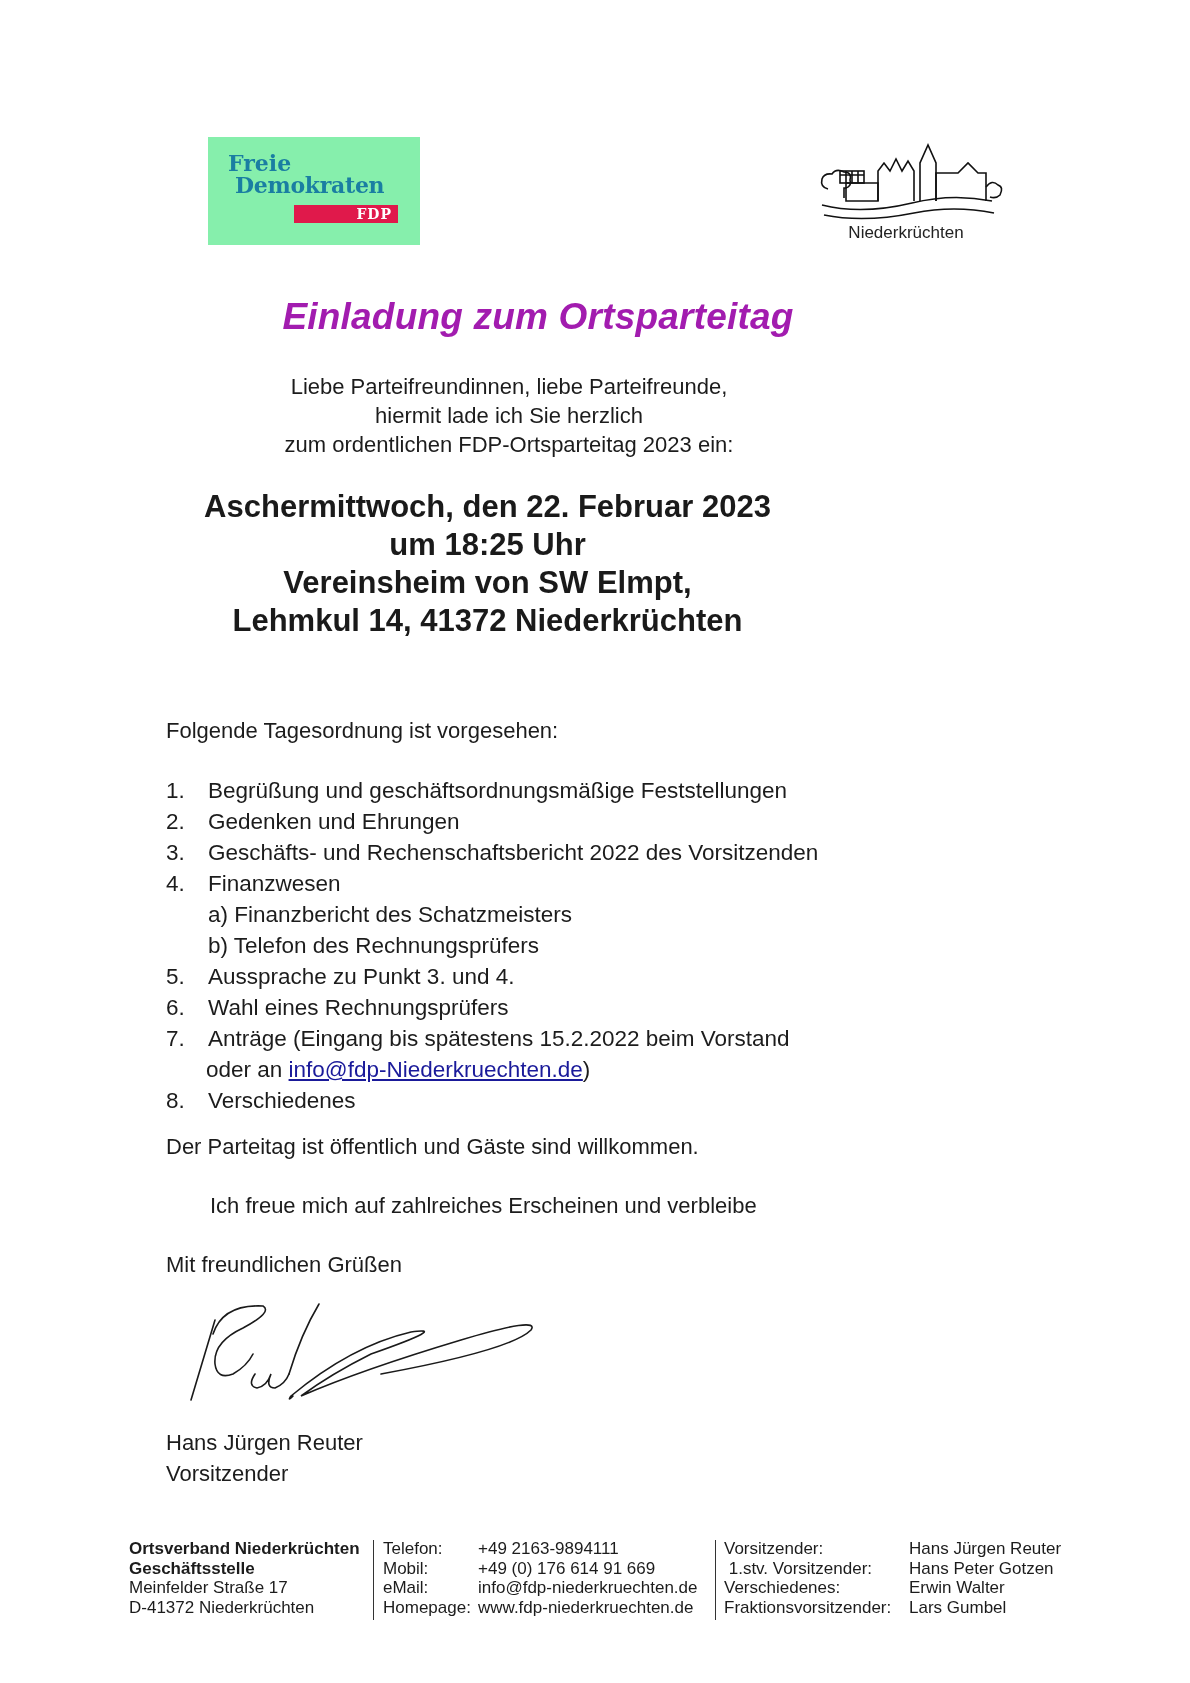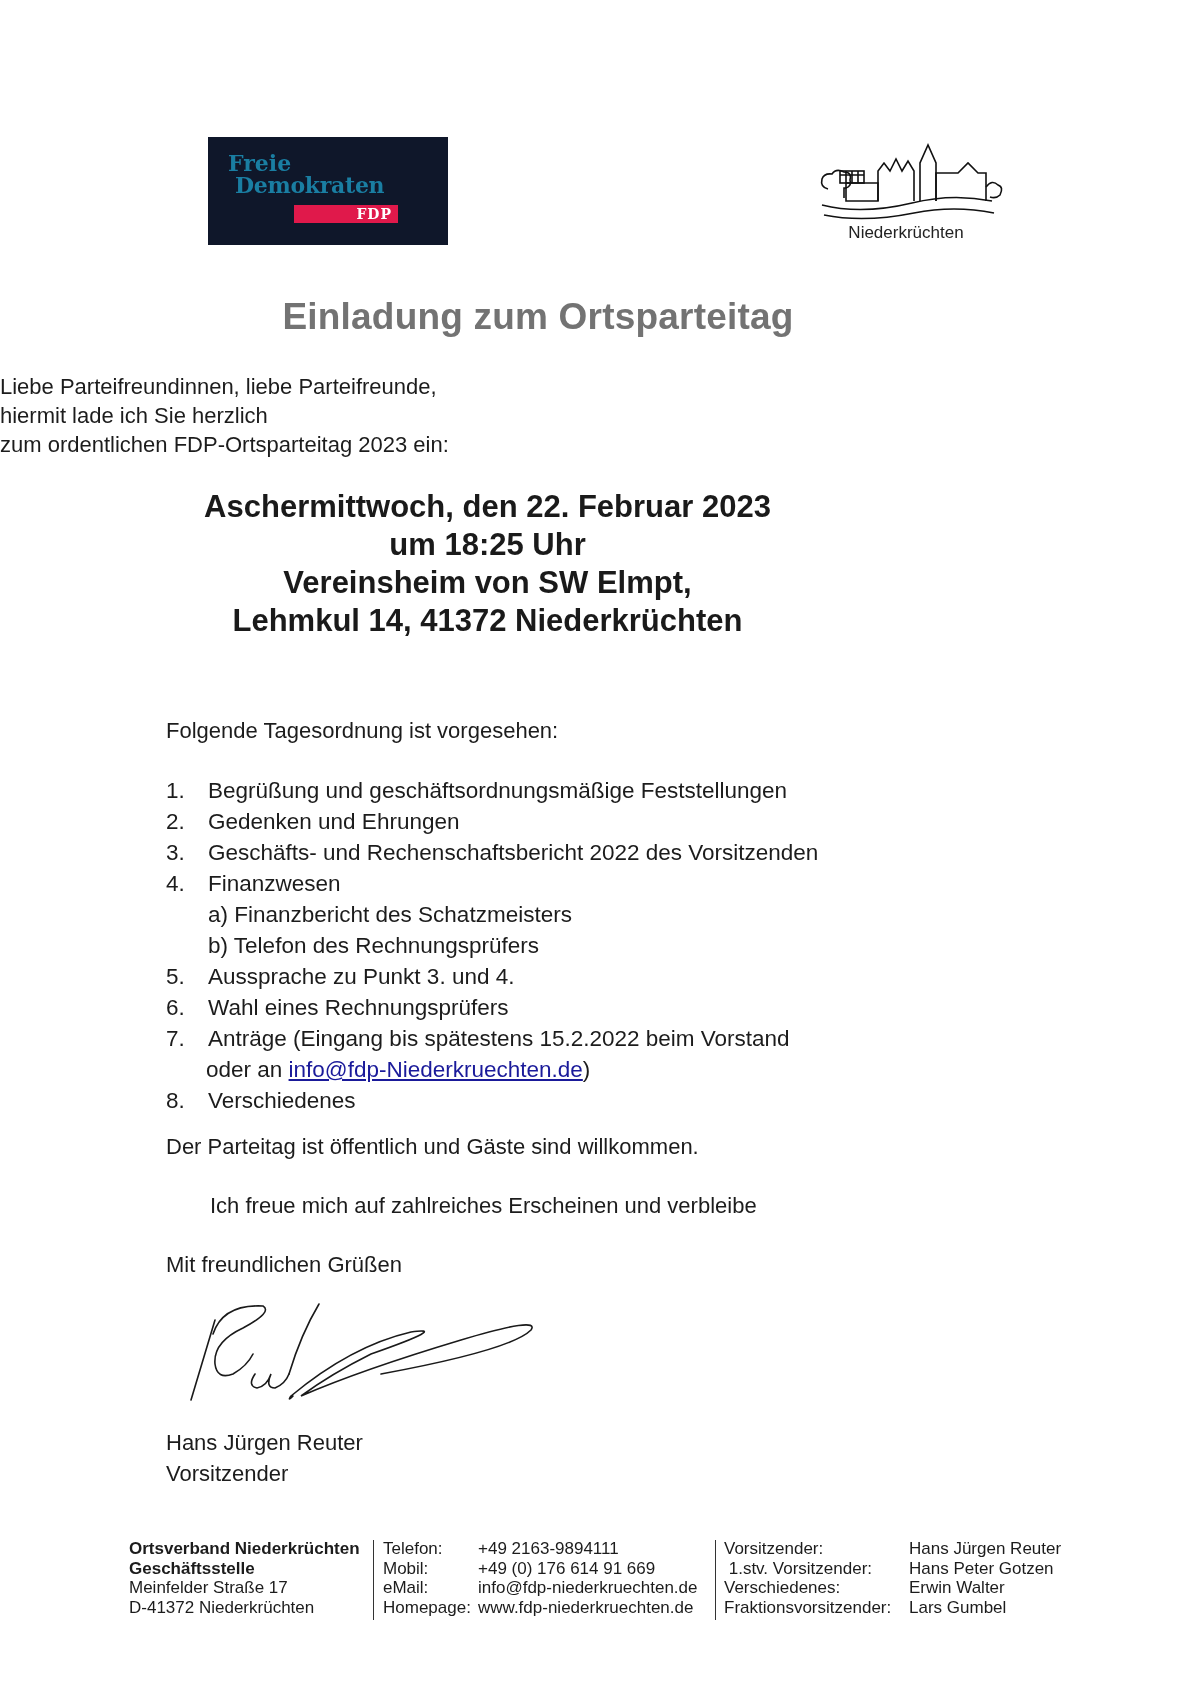--- a/index.html
+++ b/index.html
@@ -1,31 +1,31 @@
 <!DOCTYPE html>
 <html><head>
 <meta charset="utf-8">
 <style>
   html, body { margin: 0; padding: 0; background: #ffffff; }
   body { width: 1190px; height: 1683px; position: relative; overflow: hidden;
          font-family: "Liberation Sans", sans-serif; color: #1c1c1c; }
   .abs { position: absolute; }
-  .fdp-logo { left: 208px; top: 137px; width: 240px; height: 108px; background: #0f172a; }
+  .fdp-logo { left: 208px; top: 137px; width: 212px; height: 108px; background: #86efac; }
   .fdp-freie { left: 20px; top: 14px; font-family: "DejaVu Serif", serif; font-weight: bold;
                font-size: 22px; line-height: 24px; color: #1a7ea2; }
   .fdp-demo  { left: 20px; top: 36px; font-family: "DejaVu Serif", serif; font-weight: bold;
                font-size: 22px; line-height: 24px; color: #1a7ea2; letter-spacing: -0.3px; margin-left: 7px; }
   .fdp-bar   { left: 86px; top: 68px; width: 104px; height: 18px; background: #e0194b; }
   .fdp-bar span { position: absolute; right: 6px; top: 0; font-family: "DejaVu Serif", serif;
                   font-weight: bold; font-size: 14px; line-height: 18px; color: #fff; letter-spacing: 1px; }
   .town-logo { left: 806px; top: 135px; width: 200px; height: 120px; }
   .town-name { left: 0; width: 200px; top: 88px; text-align: center; font-size: 17px; color: #222; }
   .title { left: 0; width: 1076px; top: 296px; text-align: center; font-weight: bold;
-           font-size: 37px; color: #737373; letter-spacing: 0.2px; }
-  .intro { left: 0; width: 1018px; top: 372px; text-align: left; font-size: 22px; line-height: 29px; color: #1c1c1c; }
+           font-size: 37px; color: #a21caf; letter-spacing: 0.2px; font-style: italic; }
+  .intro { left: 0; width: 1018px; top: 372px; text-align: center; font-size: 22px; line-height: 29px; color: #1c1c1c; }
   .event { left: 0; width: 975px; top: 488px; text-align: center; font-weight: bold; font-size: 31px; line-height: 38px; color: #1a1a1a; }
   .agenda-intro { left: 166px; top: 718px; font-size: 22px; color: #1c1c1c; }
   .agenda { left: 166px; top: 775px; font-size: 22.5px; line-height: 31px; color: #1c1c1c; }
   .agenda .row { display: flex; }
   .agenda .num { width: 42px; flex: none; }
   .agenda .sub { padding-left: 42px; }
   .agenda .cont { padding-left: 40px; }
   .agenda a { color: #1a1a9a; text-decoration: underline; }
   .closing { left: 166px; font-size: 22px; color: #1c1c1c; }
   .sig { left: 185px; top: 1300px; width: 390px; height: 110px; }

